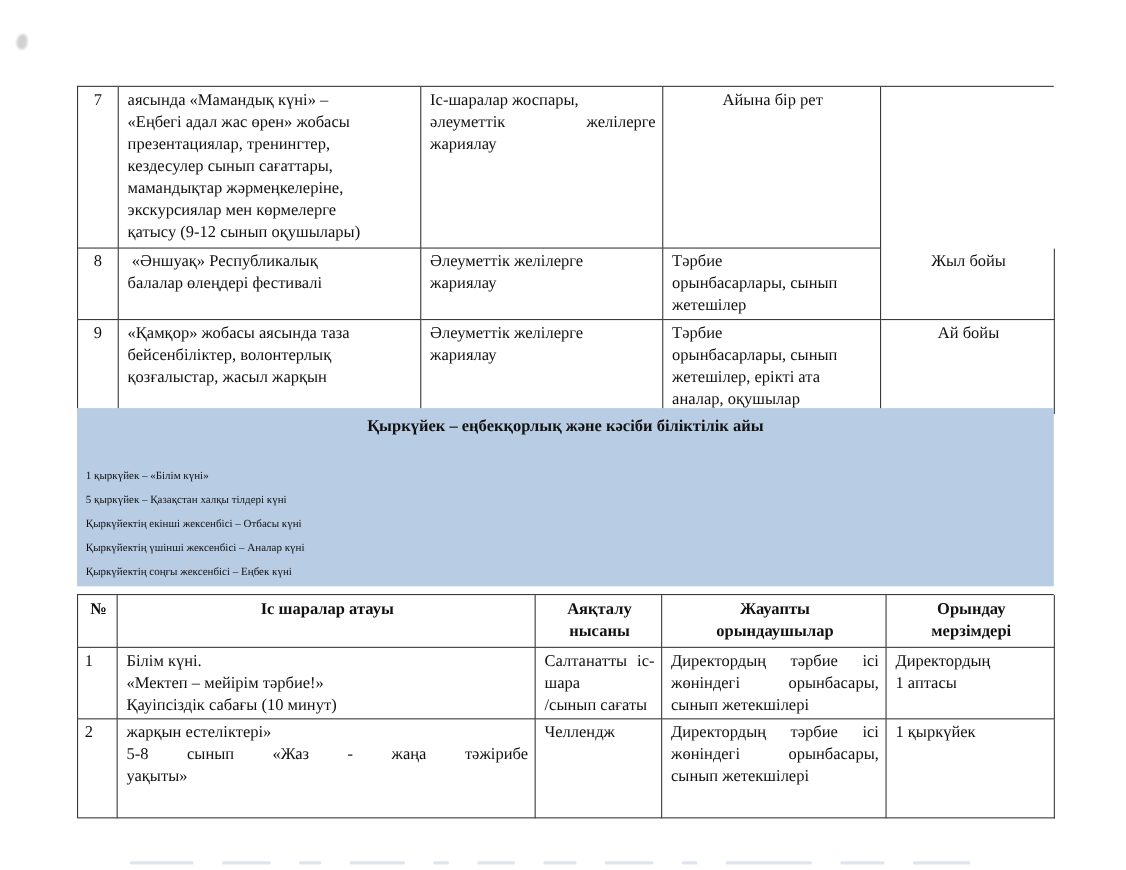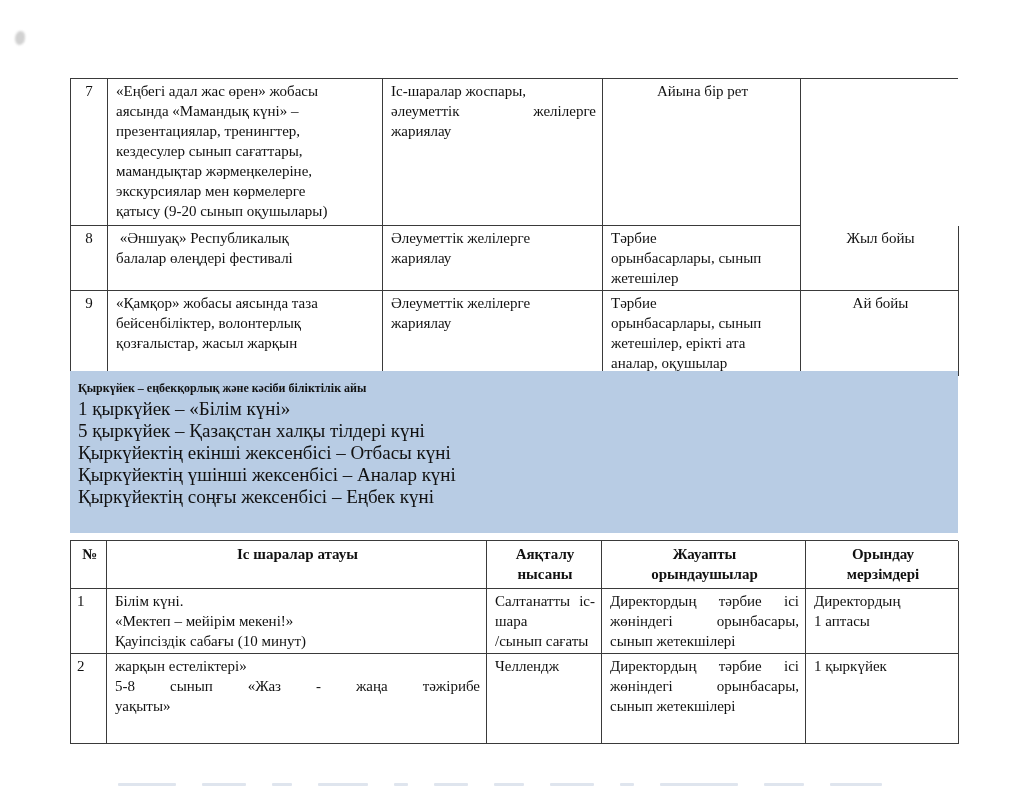--- a/index.html
+++ b/index.html
@@ -25,43 +25,43 @@
   .r7{min-height:147px;} .r8{min-height:63px;} .r9{min-height:83px;}
   .hrow .tcell{min-height:48px;} .r1 .tcell{min-height:59px;} .r2 .tcell{min-height:90px;}
   .t1 .trow .tcell{min-height:inherit;}
   .line{white-space:pre-wrap;}
   .jfull{text-align:justify;text-align-last:justify;}
   
   .banner{
     left:70px;top:371px;width:888px;height:162px;
     padding:7px 8px 0 8px;
   }
-  .banner-title{font-weight:bold;font-size:12px;line-height:20px;text-align:left;}
-  .banner-line{font-size:19px;line-height:22px;}
+  .banner-title{font-weight:bold;font-size:15px;line-height:20px;text-align:center;margin-bottom:24px;}
+  .banner-line{font-size:10px;line-height:22px;}
   
   .cutoff{left:118px;top:783px;width:892px;height:4px;display:flex;gap:26px;}
   .cutoff span{display:block;height:3px;background:#dfe5ee;border-radius:1px;flex:0 0 auto;}
   .smudge{left:15px;top:31px;width:10px;height:14px;background:#9a9a9a;opacity:.45;border-radius:60% 40% 55% 45%;filter:blur(1px);}
 </style>
 </head>
 <body>
 
 <div class="abs smudge"></div>
 
 <div class="abs doc-table t1" style="left:70px;top:78px;">
   <div class="trow r7">
     <div class="tcell numc">7</div>
     <div class="tcell">
+        <div class="line">аясында «Мамандық күні» –</div>
         <div class="line">«Еңбегі адал жас өрен» жобасы</div>
-        <div class="line">аясында «Мамандық күні» –</div>
         <div class="line">презентациялар, тренингтер,</div>
         <div class="line">кездесулер сынып сағаттары,</div>
         <div class="line">мамандықтар жәрмеңкелеріне,</div>
         <div class="line">экскурсиялар мен көрмелерге</div>
-        <div class="line">қатысу (9-20 сынып оқушылары)</div>
+        <div class="line">қатысу (9-12 сынып оқушылары)</div>
       </div>
     <div class="tcell">
         <div class="line">Іс-шаралар жоспары,</div>
         <div class="line jfull">әлеуметтік желілерге</div>
         <div class="line">жариялау</div>
       </div>
     <div class="tcell center">Айына бір рет</div>
   </div>
   <div class="trow r8">
     <div class="tcell numc">8</div>
@@ -121,21 +121,21 @@
       </div>
     <div class="tcell hcell">
         <div class="line">Орындау</div>
         <div class="line">мерзімдері</div>
       </div>
   </div>
   <div class="trow r1">
     <div class="tcell numl">1</div>
     <div class="tcell">
         <div class="line">Білім күні.</div>
-        <div class="line">«Мектеп – мейірім мекені!»</div>
+        <div class="line">«Мектеп – мейірім тәрбие!»</div>
         <div class="line">Қауіпсіздік сабағы (10 минут)</div>
       </div>
     <div class="tcell">
         <div class="line jfull">Салтанатты іс-шара</div>
         <div class="line">/сынып сағаты</div>
       </div>
     <div class="tcell">
         <div class="line jfull">Директордың тәрбие ісі</div>
         <div class="line jfull">жөніндегі орынбасары,</div>
         <div class="line">сынып жетекшілері</div>

